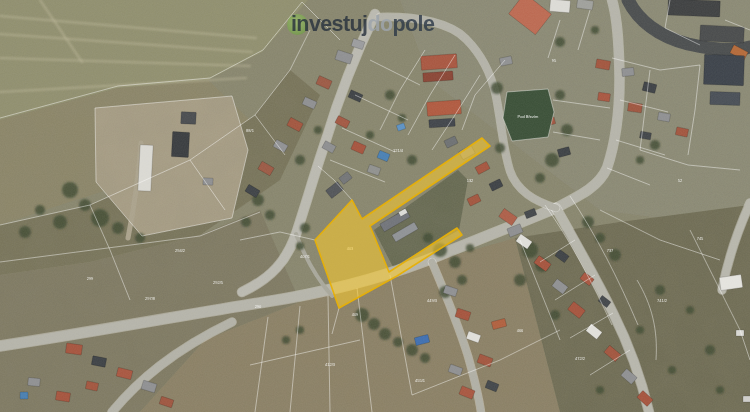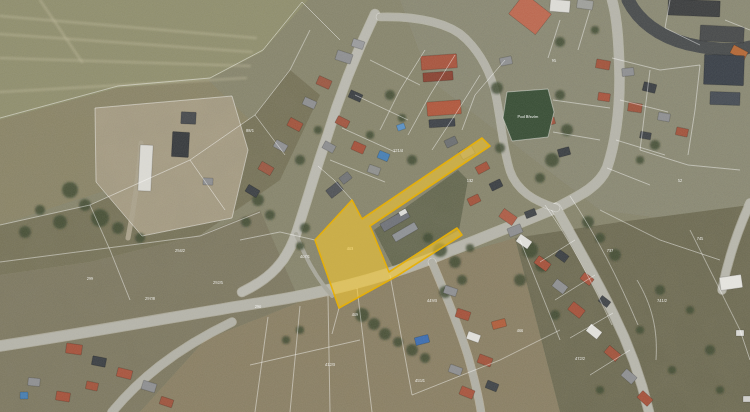--- a/index.html
+++ b/index.html
@@ -491,13 +491,17 @@
         <text x="90" y="280" font-size="4" fill="rgba(255,255,255,0.85)" text-anchor="middle">299</text>
         <text x="420" y="382" font-size="4" fill="rgba(255,255,255,0.85)" text-anchor="middle">455/1</text>
         <text x="580" y="360" font-size="4" fill="rgba(255,255,255,0.85)" text-anchor="middle">472/2</text>
         <text x="330" y="366" font-size="4" fill="rgba(255,255,255,0.85)" text-anchor="middle">412/3</text>
         <text x="700" y="240" font-size="4" fill="rgba(255,255,255,0.85)" text-anchor="middle">745</text>
         <text x="350" y="250" font-size="4" fill="rgba(255,255,255,0.85)" text-anchor="middle">403</text>
       </g>
     <path id="highlight-parcel" d="M352,200 L362,219 L482,138 L490,146 L370,226 L389,272 L457,228 L462,235 L397,276 L339,308 L315,240 Z" fill="#f8c92f" fill-opacity="0.58" stroke="#e7b007" stroke-width="1.6" stroke-opacity="0.95" stroke-linejoin="round"></path>
   </svg>
 
+  <div id="logo">
+    <span class="mark" style="background: radial-gradient(circle at 45% 40%, rgba(165, 210, 110, 0.6), rgba(110, 170, 60, 0.55) 70%, rgba(70, 120, 40, 0.45));"></span>
+    <span class="t" id="logo-t1" style="color: rgba(37, 47, 60, 0.8);">investuj</span><span class="t" id="logo-t2" style="color: rgba(157, 165, 172, 0.85);">do</span><span class="t" id="logo-t3" style="color: rgba(42, 55, 70, 0.8);">pole</span>
+  </div>
 </div>
 
 </body></html>

